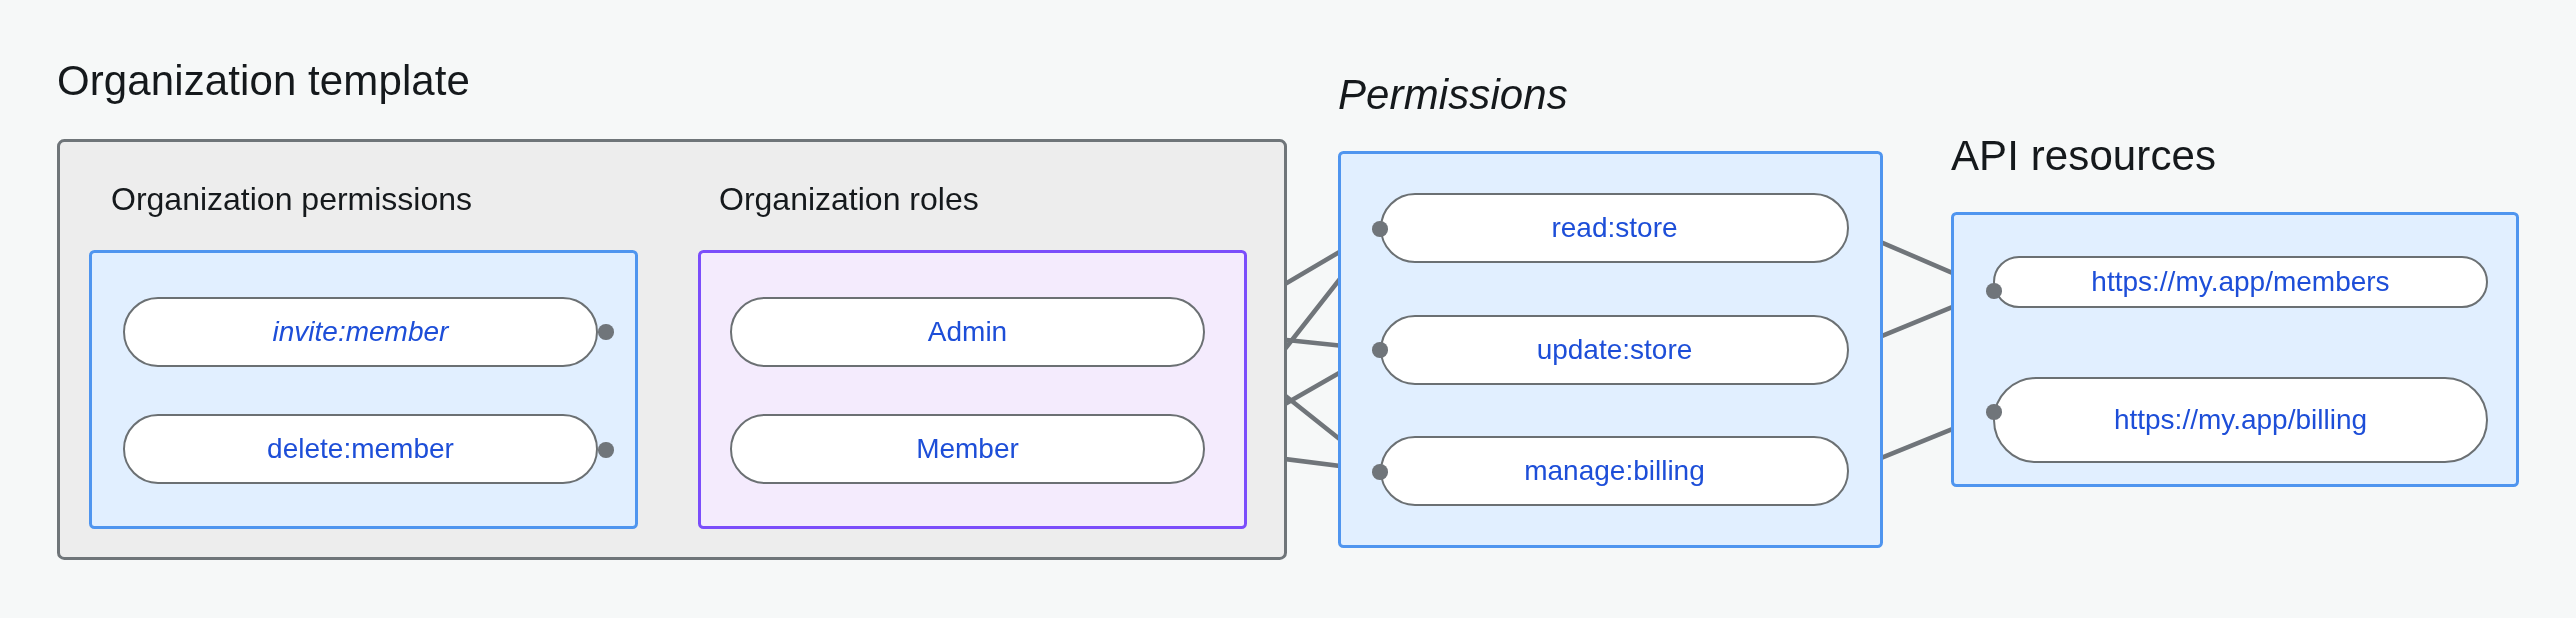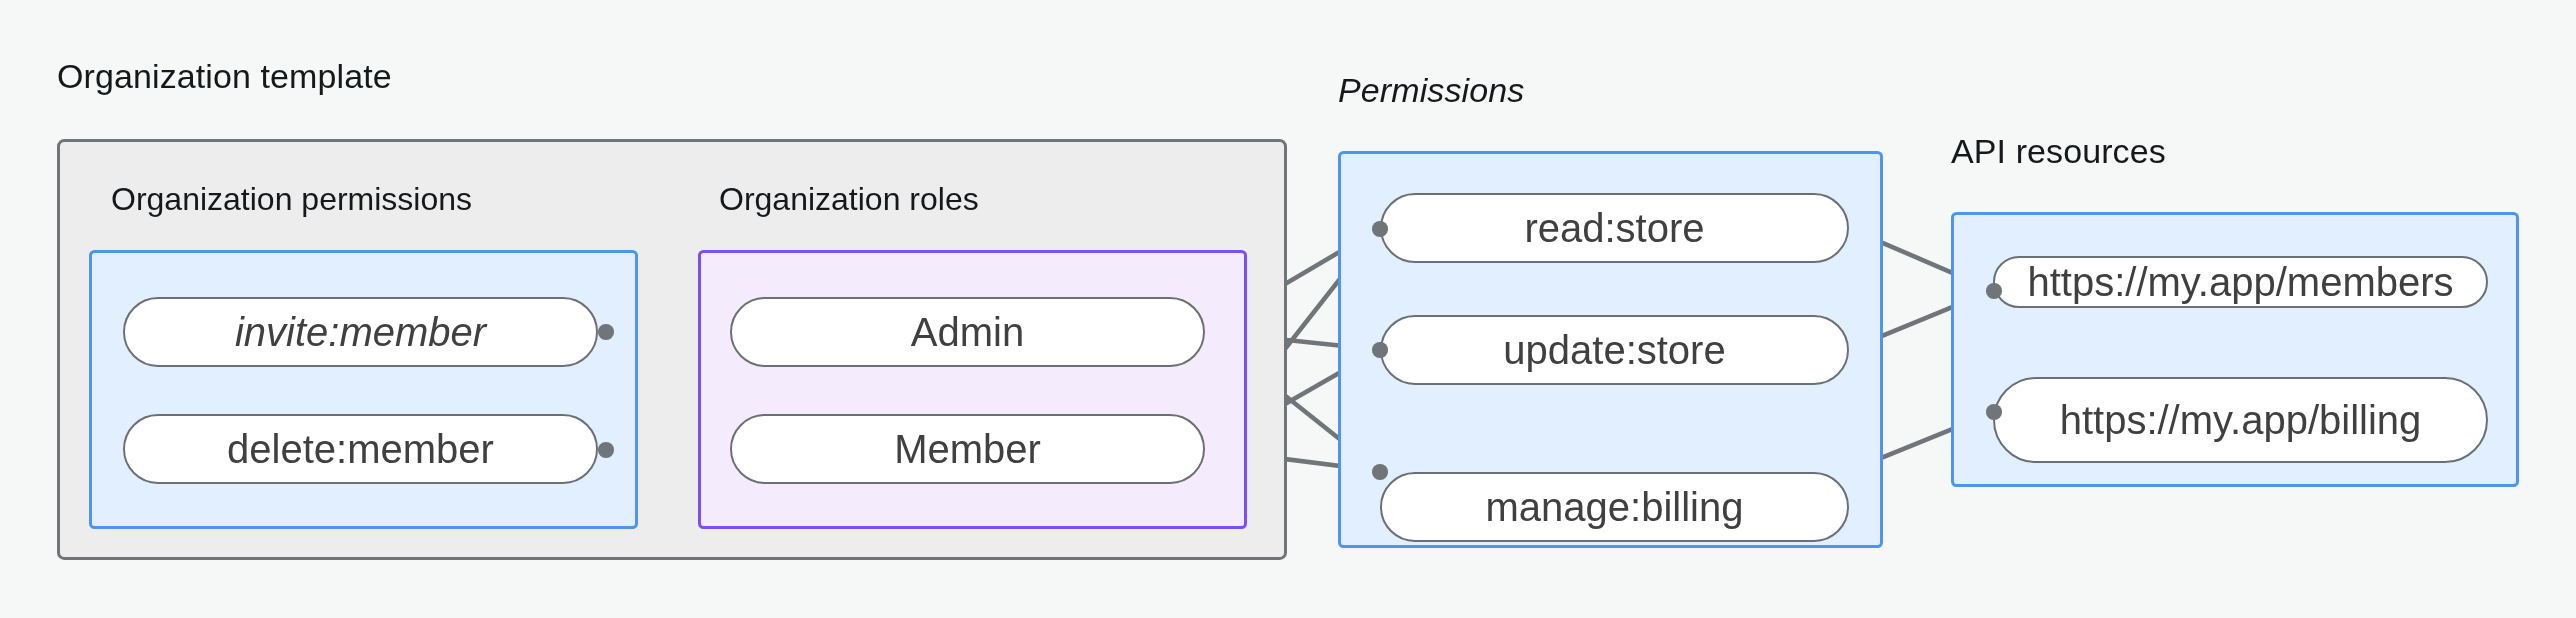--- a/index.html
+++ b/index.html
@@ -12,21 +12,21 @@
   }
   #stage{position:absolute;left:0;top:0;width:2576px;height:619px;}
 
   
   #edges{position:absolute;left:0;top:0;width:2576px;height:619px;z-index:1;pointer-events:none;}
 
   
   .group{position:absolute;box-sizing:border-box;z-index:2;}
   .group-title{
     position:absolute;z-index:3;
-    font-size:34px;color:#15191c;white-space:nowrap;
+    font-size:42px;color:#15191c;white-space:nowrap;
     letter-spacing:0.1px;
   }
   .sub-title{
     position:absolute;z-index:4;
     font-size:32px;color:#15191c;white-space:nowrap;margin-left:20px;
   }
 
   .outer-grey{
     background:#ededed;
     border:3.7px solid #6f7579;
@@ -43,21 +43,21 @@
     border-radius:5.5px;
   }
 
   
   .pill{
     position:absolute;z-index:5;box-sizing:border-box;
     background:#ffffff;
     border:2.7px solid #6b7073;
     border-radius:912px;
     display:flex;align-items:center;justify-content:center;
-    font-size:40px;color:#404040;
+    font-size:28px;color:#1d4ed8;
     white-space:nowrap;
   }
 
   
   .dot{
     position:absolute;z-index:6;
     width:15.5px;height:15.5px;border-radius:50%;
     background:#70757a;
   }
 </style>
@@ -116,21 +116,21 @@
   <div class="group-title" style="left:1338px; top:71px;font-style:italic;">Permissions</div>
 
   <div class="group box-blue" style="left:1338px; top:151px; width:545px; height:397px;"></div>
 
   <div class="pill" style="left:1380px; top:193px; width:469px; height:70px;">read:store</div>
   <div class="dot" style="left:1372px; top:221px;"></div>
 
   <div class="pill" style="left:1380px; top:315px; width:469px; height:70px;">update:store</div>
   <div class="dot" style="left:1372px; top:342px;"></div>
 
-  <div class="pill" style="left:1380px; top:436px; width:469px; height:70px;margin-top:36px;">manage:billing</div>
+  <div class="pill" style="left:1380px; top:436px; width:469px; height:70px;">manage:billing</div>
   <div class="dot" style="left:1372px; top:464px;"></div>
 
   <div class="group-title" style="left:1951px; top:132px;">API resources</div>
 
   <div class="group box-blue" style="left:1951px; top:212px; width:568px; height:275px;"></div>
 
   <div class="pill" style="left:1993px; top:256px; width:495px; height:52px;">https://my.app/members</div>
   <div class="dot" style="left:1986px; top:283px;"></div>
 
   <div class="pill" style="left:1993px; top:377px; width:495px; height:86px;">https://my.app/billing</div>

